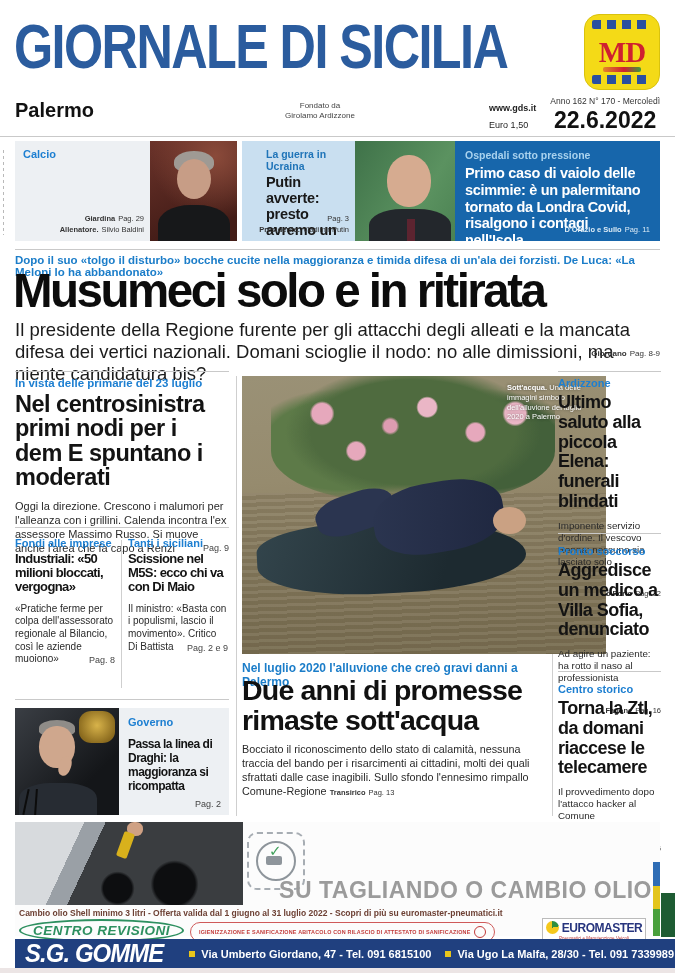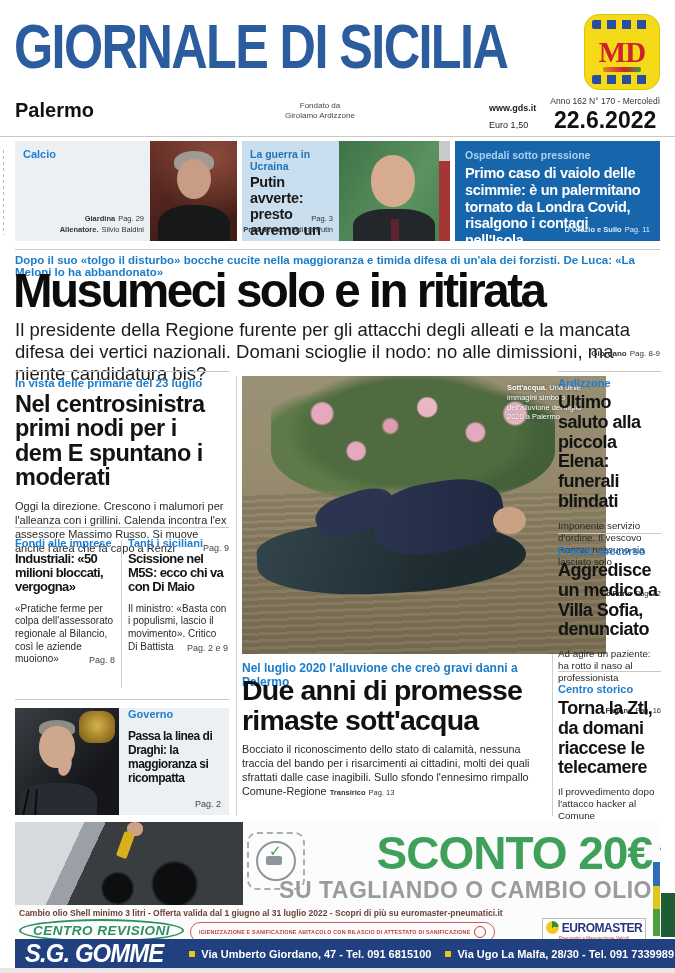--- a/index.html
+++ b/index.html
@@ -41,21 +41,21 @@
   .credit b{margin-right:3px;}
   .box-calcio{left:15px;top:141px;width:222px;height:100px;background:#edf0f3;display:flex;}
   .box-calcio .txt{width:135px;padding:7px 6px 6px 8px;position:relative;box-sizing:border-box;}
   .box-calcio .box-h{font-size:15.5px;line-height:1.07;margin-top:3px;}
   .cred-block{position:absolute;right:6px;bottom:6px;text-align:right;line-height:1.5;}
   .photo{position:relative;overflow:hidden;}
   .photo-coach{width:87px;background:radial-gradient(circle at 75% 15%,#8a4a3a,transparent 60%),linear-gradient(155deg,#6b332a,#431c17 75%);}
   .coach-hair{position:absolute;left:24px;top:10px;width:40px;height:22px;border-radius:50% 50% 40% 40%;background:#9f9a94;}
   .coach-face{position:absolute;left:27px;top:18px;width:34px;height:40px;border-radius:50%;background:#c79d86;}
   .coach-body{position:absolute;left:8px;bottom:-6px;width:72px;height:42px;border-radius:45% 45% 0 0;background:#17181a;}
-  .box-ucraina{left:242px;top:141px;width:208px;height:100px;background:#c9dff0;display:flex;}
+  .box-ucraina{left:242px;top:141px;width:208px;height:100px;background:#c9dff0;display:flex;padding-left:16px;}
   .box-ucraina .txt{width:97px;padding:7px 4px 6px 8px;position:relative;box-sizing:border-box;}
   .box-ucraina .kicker{font-size:10.5px;color:#1f74b8;}
   .box-ucraina .box-h{font-size:14.5px;line-height:1.1;margin-top:3px;}
   .photo-putin{width:111px;background:linear-gradient(120deg,#3f7249,#5b9260 60%,#487f50);}
   .putin-flag{position:absolute;right:0;top:0;width:11px;height:100%;background:linear-gradient(#c9c9c9 0 20%,#a53636 20%);}
   .putin-face{position:absolute;left:32px;top:14px;width:44px;height:52px;border-radius:48%;background:#d6ab90;}
   .putin-suit{position:absolute;left:14px;bottom:-8px;width:82px;height:40px;border-radius:40% 40% 0 0;background:#23272c;}
   .putin-tie{position:absolute;left:52px;bottom:0;width:8px;height:22px;background:#5d2430;}
   .box-ospedali{left:455px;top:141px;width:205px;height:100px;background:#1766ab;padding:8px 10px;box-sizing:border-box;}
   .box-ospedali .kicker{color:#a9d2ee;font-size:10.5px;}
@@ -88,21 +88,21 @@
   .box-governo{left:15px;top:708px;width:214px;height:107px;background:#edf0f3;display:flex;}
   .photo-draghi{width:104px;background:linear-gradient(135deg,#3a3e44,#141619 70%);}
   .draghi-emblem{position:absolute;right:4px;top:3px;width:36px;height:32px;border-radius:35%;
                  background:radial-gradient(circle at 50% 45%,#d8b34a,#8a6a1e 75%);}
   .draghi-face{position:absolute;left:24px;top:18px;width:36px;height:42px;border-radius:48%;background:#cfa78d;}
   .draghi-hair{position:absolute;left:24px;top:12px;width:36px;height:16px;border-radius:50% 50% 30% 30%;background:#8f8c88;}
   .draghi-suit{position:absolute;left:4px;bottom:-6px;width:78px;height:38px;border-radius:40% 40% 0 0;background:#272c33;}
   .draghi-hand{position:absolute;left:44px;top:48px;width:12px;height:20px;border-radius:45%;background:#cfa78d;transform:rotate(18deg);}
   .draghi-mic{position:absolute;left:10px;bottom:0;width:2px;height:26px;background:#0c0c0c;transform:rotate(12deg);}
   .draghi-mic.m2{left:20px;transform:rotate(4deg);}
-  .box-governo .txt{padding:0 8px 6px 9px;position:relative;flex:1;}
+  .box-governo .txt{padding:8px 8px 6px 9px;position:relative;flex:1;}
   .box-governo .col-kicker{font-size:11px;}
   .box-governo .art-h{font-size:12px;line-height:1.16;margin-top:10px;}
   .box-governo .pg{position:absolute;right:8px;bottom:6px;}
 
   .photo-flood{left:242px;top:376px;width:364px;height:278px;
     background:linear-gradient(175deg,#9a9176 0%,#968b6e 35%,#8d8063 60%,#7b7054 100%);}
   .flood-bush{position:absolute;left:8%;top:0;width:78%;height:45%;
     background:
       radial-gradient(circle at 18% 30%,#e6a8bc 0 4%,transparent 5%),
       radial-gradient(circle at 30% 60%,#e6a8bc 0 4%,transparent 5%),
@@ -338,21 +338,20 @@
   <div class="abs ad">
     <div class="photo-engine">
       <div class="oil-hand"></div>
       <div class="oil-bottle"></div>
     </div>
     <div class="ad-icon">
       <div class="circ"></div>
       <div class="van"></div>
       <div class="chk">✓</div>
     </div>
-    <div class="ad-headline">SCONTO 20€</div>
     <div class="ad-subheadline">SU TAGLIANDO O CAMBIO OLIO</div>
     <div class="ad-terms">Cambio olio Shell minimo 3 litri - Offerta valida dal 1 giugno al 31 luglio 2022 - Scopri di più su euromaster-pneumatici.it</div>
     <div class="badge-revisioni">CENTRO REVISIONI</div>
     <div class="badge-sanificazione">
       <span>IGIENIZZAZIONE E SANIFICAZIONE ABITACOLO CON RILASCIO DI ATTESTATO DI SANIFICAZIONE</span>
       <span class="sanif-icon"></span>
     </div>
     <div class="euromaster">
       <span class="em-icon"></span>
       <span class="em-name">EUROMASTER</span>

